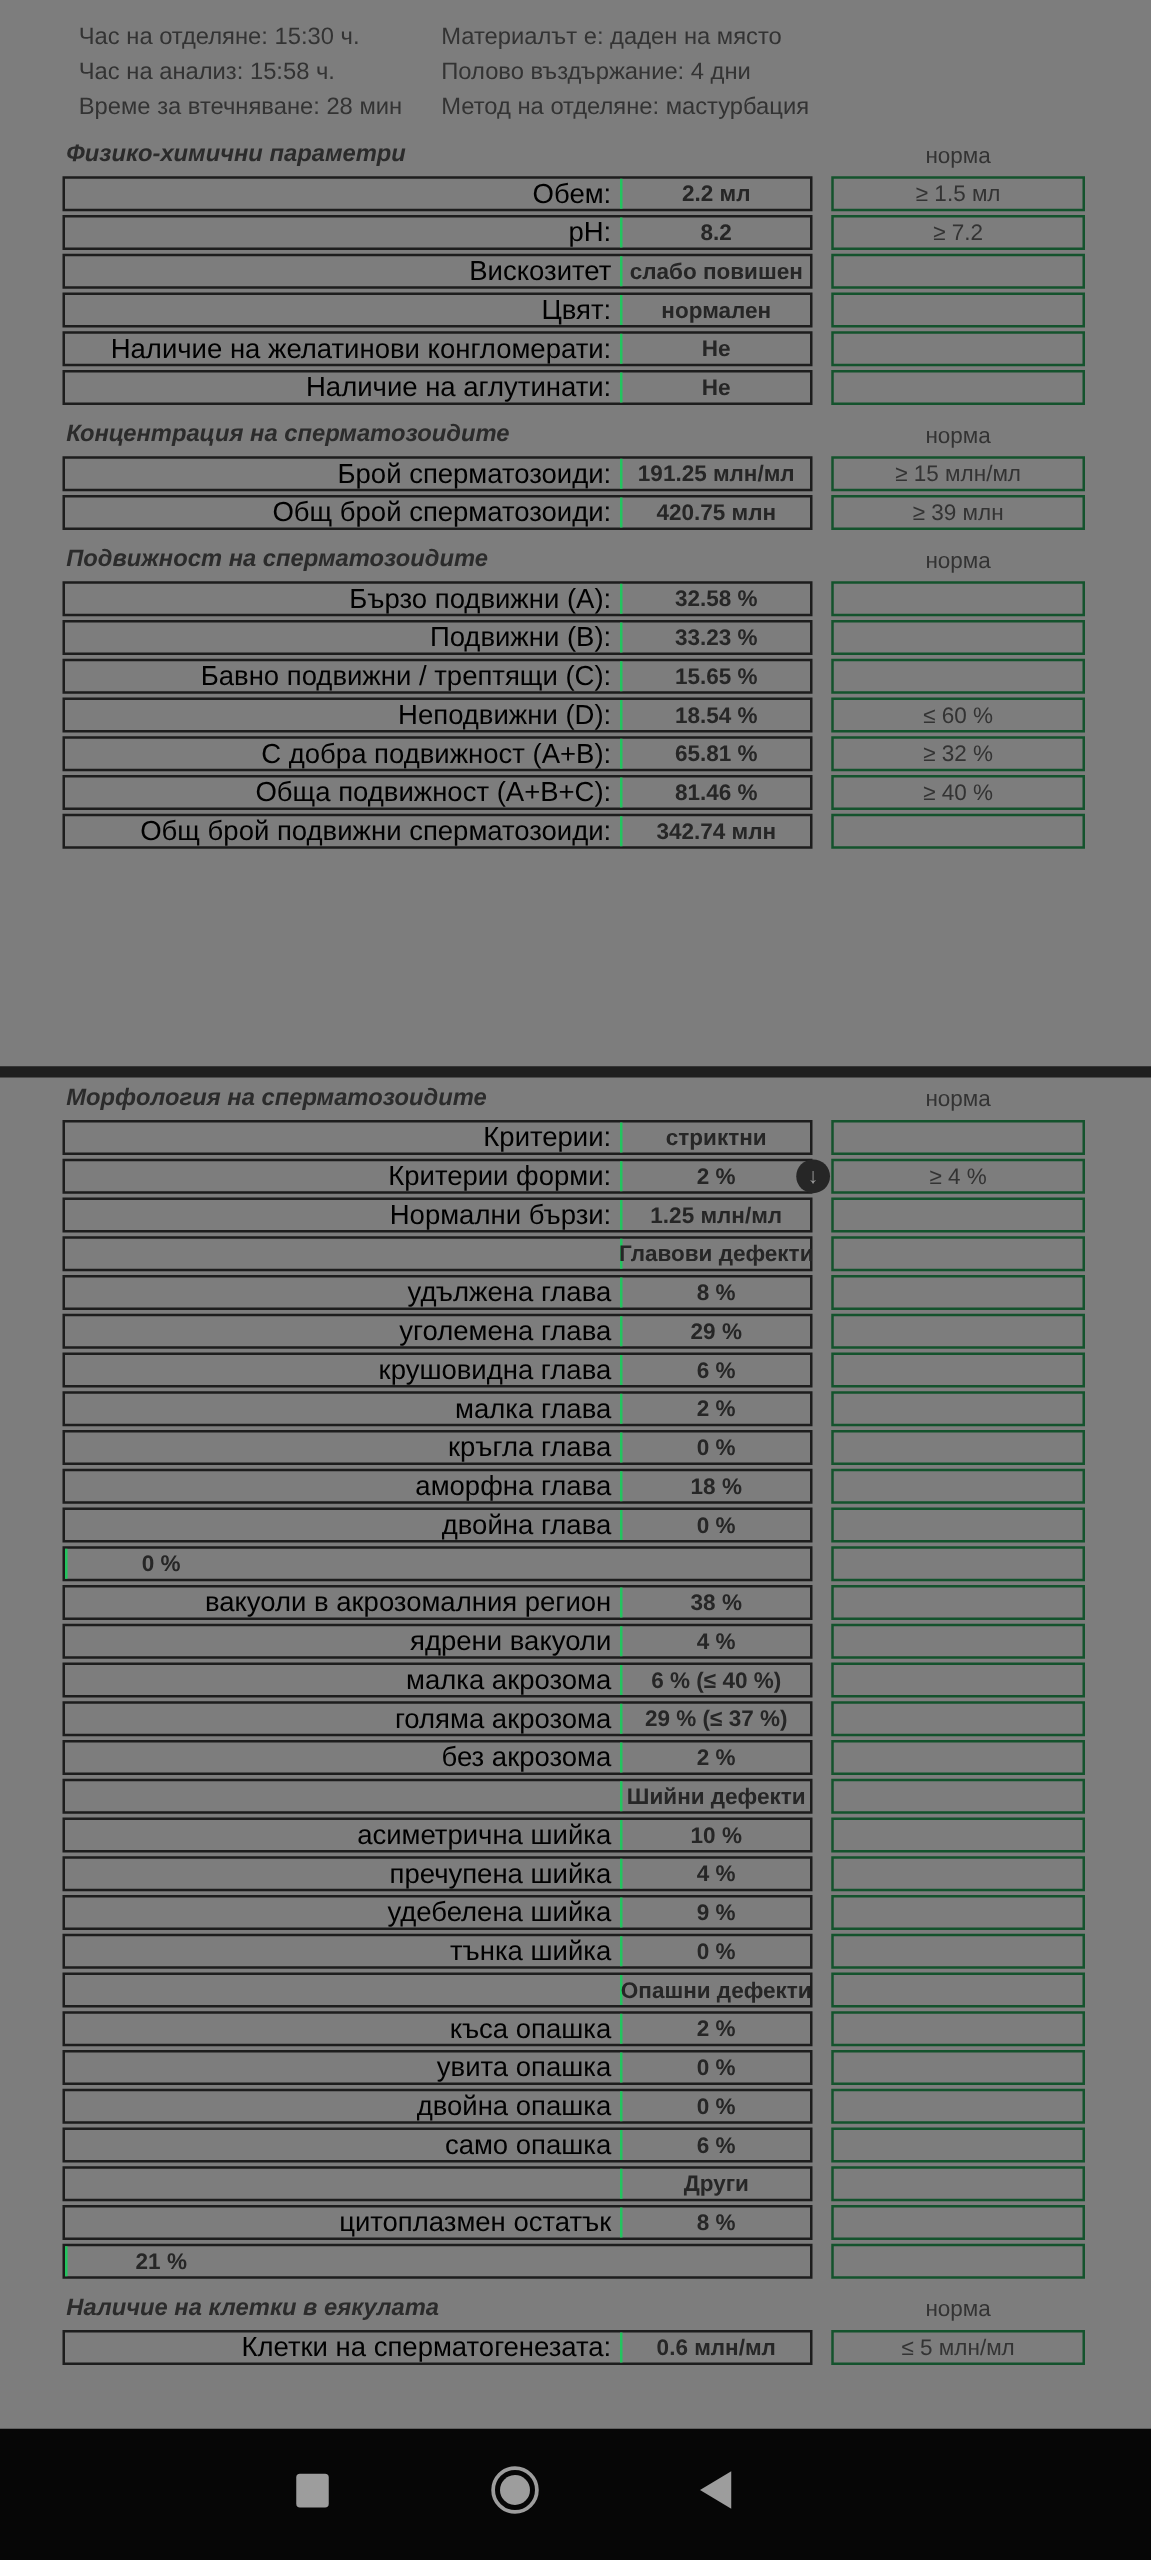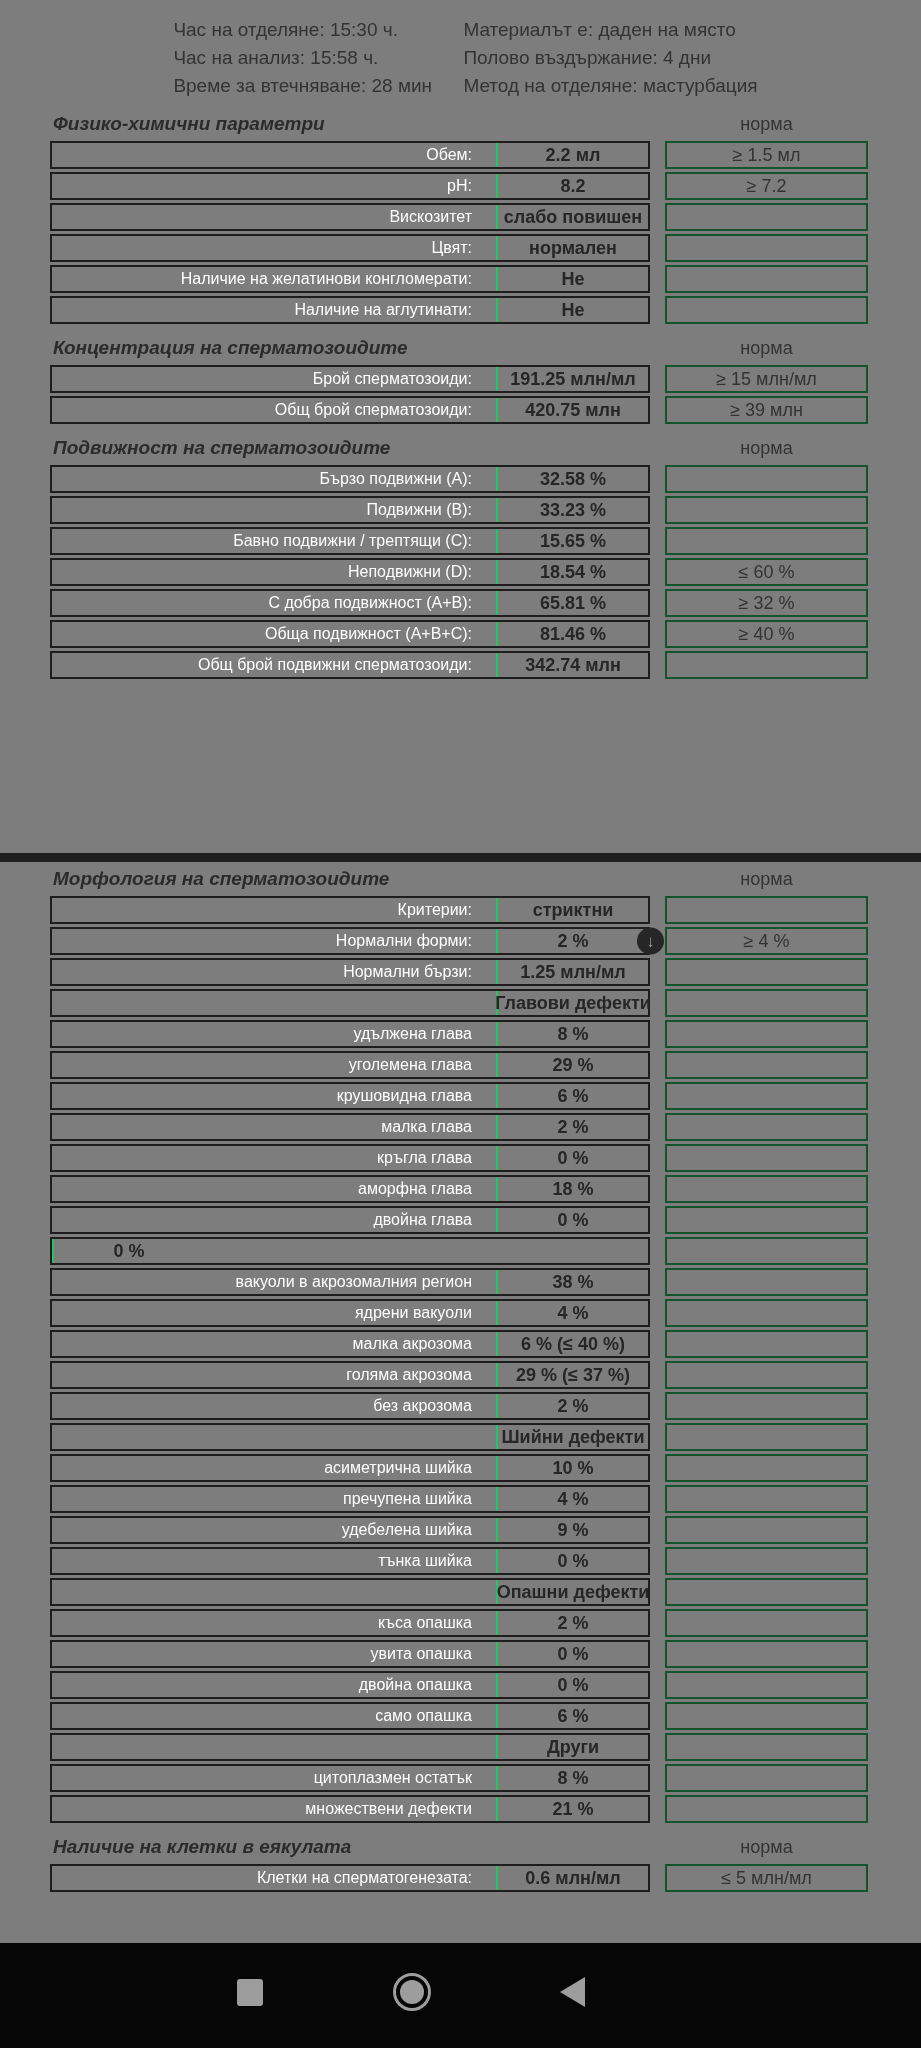--- a/index.html
+++ b/index.html
@@ -7,36 +7,36 @@
     width:921px;height:2048px;overflow:hidden;position:relative;
     background:#7d7d7d;
     font-family:"Liberation Sans","DejaVu Sans",sans-serif;
     color:#333;
   }
   .content{padding:16px 53px 0 50px;width:818px;box-sizing:content-box;}
   .patient{
     font-size:19px;font-weight:bold;color:#2d2d2d;line-height:24px;
     margin:0 0 20px 5px;
   }
-  .info{display:flex;margin-left:13px;justify-content:center;}
+  .info{display:flex;margin-left:13px;}
   .info-col-left{width:250px;margin-right:40px;}
   .info-line{font-size:19px;line-height:28px;color:#333;white-space:nowrap;}
   
   .sect-head{display:flex;align-items:flex-end;line-height:24px;margin:12px 0 5px 0;}
   .sect-title{font-size:19px;font-weight:bold;font-style:italic;color:#2b2b2b;margin-left:3px;flex:1;}
   .norm-head{width:203px;text-align:center;font-size:18px;font-style:normal;font-weight:normal;color:#333;}
   
   .trow{display:flex;margin-bottom:3px;}
   .tmain{
     width:600px;box-sizing:border-box;height:28px;
     border:2px solid #1d1d1d;display:flex;
   }
   .tlabel{
     flex:1;display:flex;align-items:center;justify-content:flex-end;
-    padding-right:24px;font-size:16px;color:#ffffff;white-space:nowrap;overflow:hidden;
+    padding-right:7px;font-size:22px;color:#000000;white-space:nowrap;overflow:hidden;
   }
   .tvalue{
     width:152px;box-sizing:border-box;border-left:2px solid #22c55e;
     display:flex;align-items:center;justify-content:center;
     font-size:18px;font-weight:bold;color:#262626;position:relative;white-space:nowrap;text-align:center;
   }
   .tnorm{
     width:203px;box-sizing:border-box;height:28px;margin-left:15px;
     border:2px solid #14532d;display:flex;align-items:center;justify-content:center;
     font-size:18px;color:#333;white-space:nowrap;
@@ -230,21 +230,21 @@
         </div>
         <div class="trow">
           <div class="tmain">
             <div class="tlabel">Критерии:</div>
             <div class="tvalue">стриктни</div>
           </div>
           <div class="tnorm"></div>
         </div>
         <div class="trow">
           <div class="tmain">
-            <div class="tlabel">Нормални форми:</div>
+            <div class="tlabel">Критерии форми:</div>
             <div class="tvalue">2 %<span class="below-icon">↓</span></div>
           </div>
           <div class="tnorm">≥ 4 %</div>
         </div>
         <div class="trow">
           <div class="tmain">
             <div class="tlabel">Нормални бързи:</div>
             <div class="tvalue">1.25 млн/мл</div>
           </div>
           <div class="tnorm"></div>
@@ -425,21 +425,20 @@
         </div>
         <div class="trow">
           <div class="tmain">
             <div class="tlabel">цитоплазмен остатък</div>
             <div class="tvalue">8 %</div>
           </div>
           <div class="tnorm"></div>
         </div>
         <div class="trow">
           <div class="tmain">
-            <div class="tlabel">множествени дефекти</div>
             <div class="tvalue">21 %</div>
           </div>
           <div class="tnorm"></div>
         </div>
       </div>
       <div>
         <div class="sect-head">
           <span class="sect-title">Наличие на клетки в еякулата</span>
           <span class="norm-head">норма</span>
         </div>

